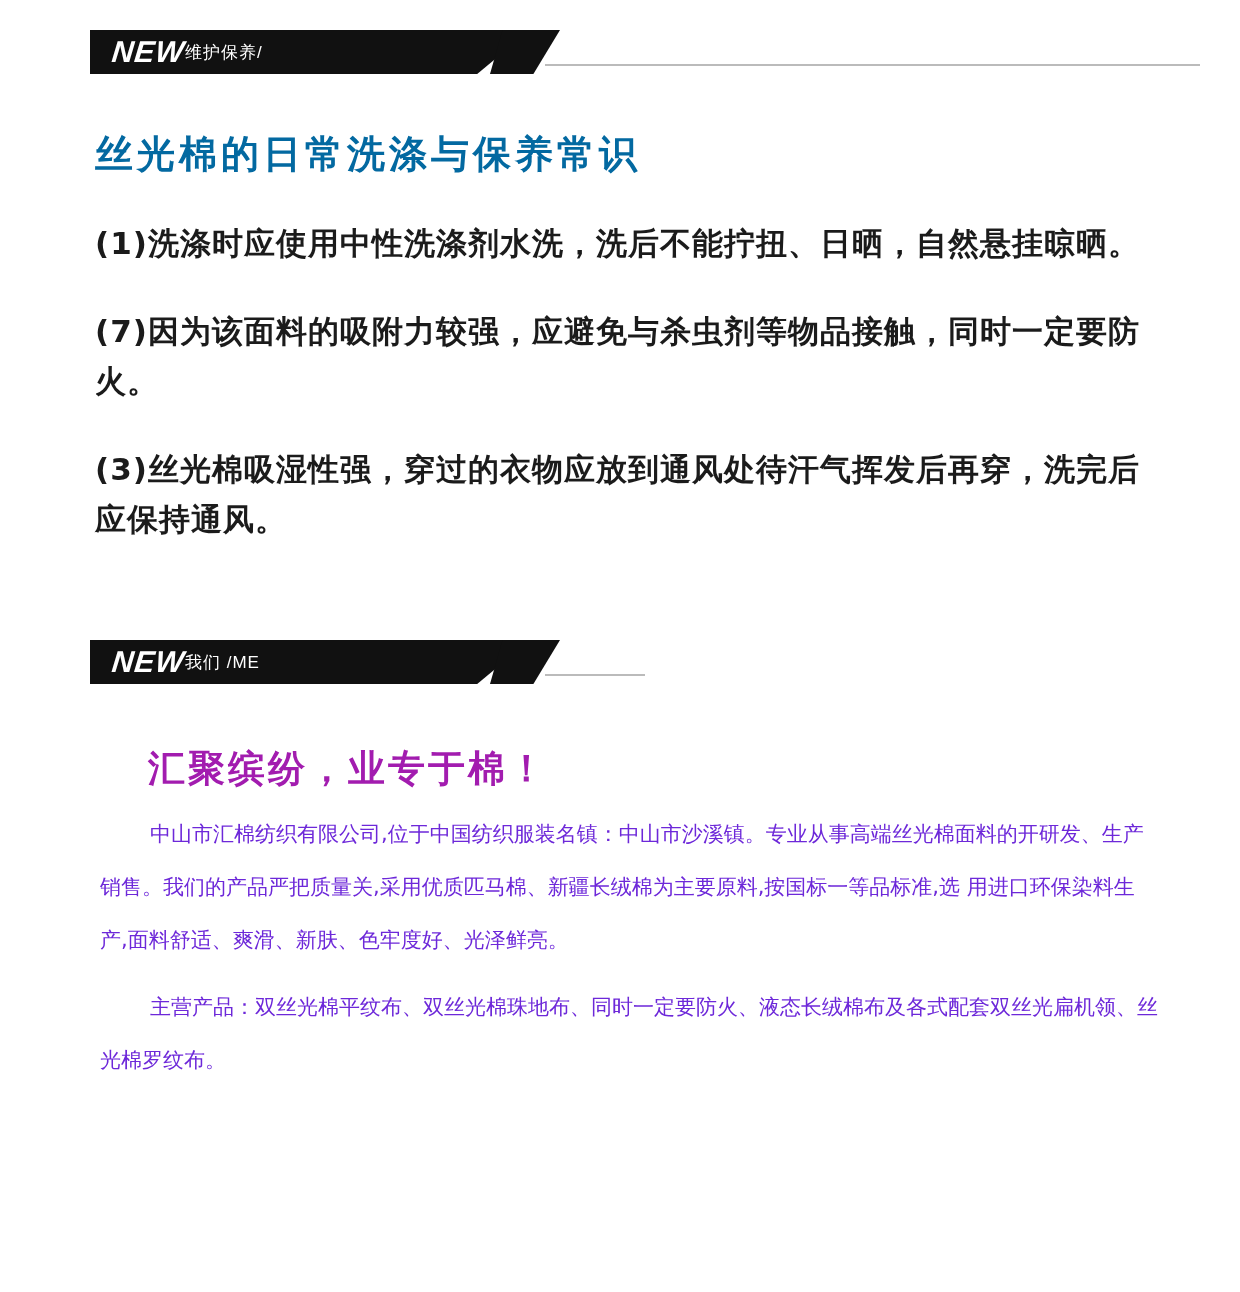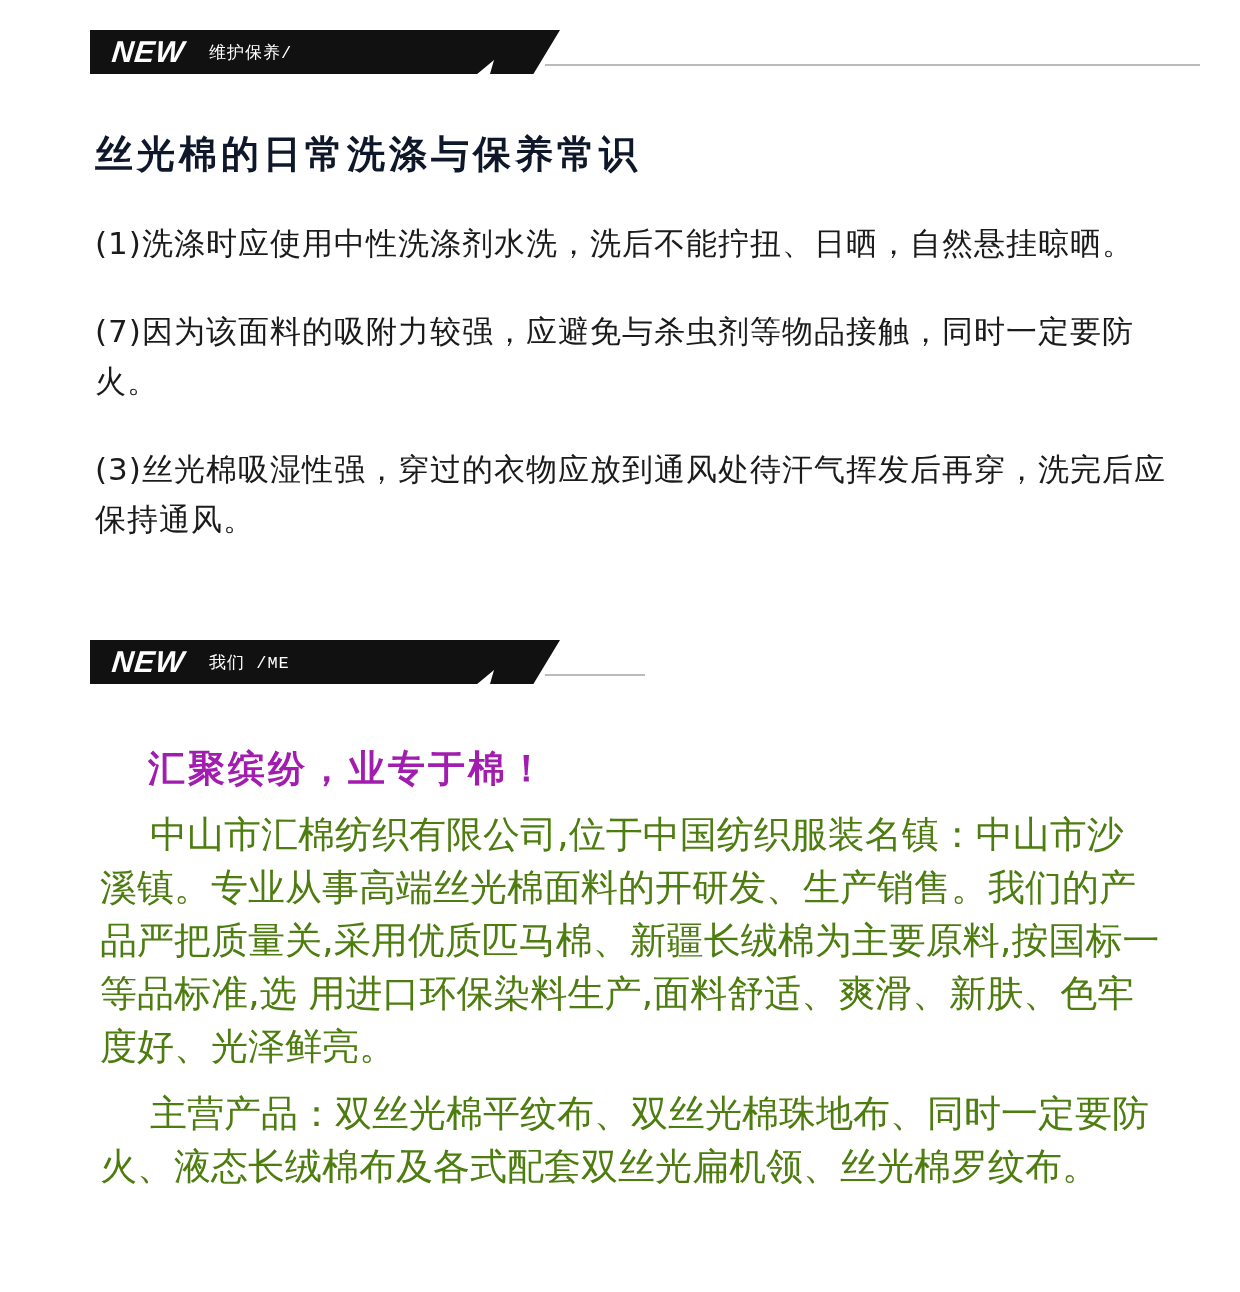--- a/index.html
+++ b/index.html
@@ -40,23 +40,22 @@
     font-size: 30px;
     font-weight: bold;
     letter-spacing: 1px;
     font-style: italic;
     transform: skewX(-6deg);
     font-family: "Liberation Sans", sans-serif;
   }
   .banner-sub {
     color: #ffffff;
     font-size: 17px;
-    margin-left: 24px;
     letter-spacing: 1px;
-    font-family: Liberation Mono, monospace;
+    font-family: Liberation Sans, sans-serif;
   }
   .banner-tail {
     position: absolute;
     left: 400px;
     top: 0;
     width: 70px;
     height: 44px;
     background: #111111;
     -webkit-clip-path: polygon(18% 0, 100% 0, 62% 100%, 0% 100%);
     clip-path: polygon(18% 0, 100% 0, 62% 100%, 0% 100%);
@@ -80,35 +79,36 @@
     left: 0;
     top: 30px;
     width: 1240px;
   }
   #maintenance-section .banner-wrap {
     position: relative;
     margin-left: 90px;
     width: 1110px;
   }
   .section-title {
-    color: #0f172a;
+    color: #0369a1;
     font-size: 38px;
     font-weight: bold;
     letter-spacing: 4px;
     margin: 55px 0 0 95px;
     font-family: "DejaVu Sans", sans-serif;
   }
   .para {
     font-size: 31px;
     line-height: 50px;
     letter-spacing: 1px;
     margin: 38px 0 0 95px;
     width: 1075px;
     color: #1b1b1b;
     font-family: "DejaVu Sans", sans-serif;
+    font-weight: bold;
   }
 
   
   #about-section {
     position: absolute;
     left: 0;
     top: 640px;
     width: 1240px;
   }
   #about-section .banner-wrap {
@@ -118,26 +118,26 @@
   }
   .about-headline {
     color: #a21caf;
     font-size: 37px;
     font-weight: bold;
     letter-spacing: 3px;
     margin: 60px 0 0 148px;
     font-family: "DejaVu Sans", sans-serif;
   }
   .about-para {
-    font-size: 37px;
+    font-size: 21px;
     line-height: 53px;
     letter-spacing: 0px;
     margin: 14px 0 0 100px;
     width: 1060px;
-    color: #4d7c0f;
+    color: #6d28d9;
     text-indent: 50px;
     font-family: "DejaVu Sans", sans-serif;
   }
 </style>
 </head>
 <body>
 
 <section id="maintenance-section">
 
   <div class="banner-wrap">

